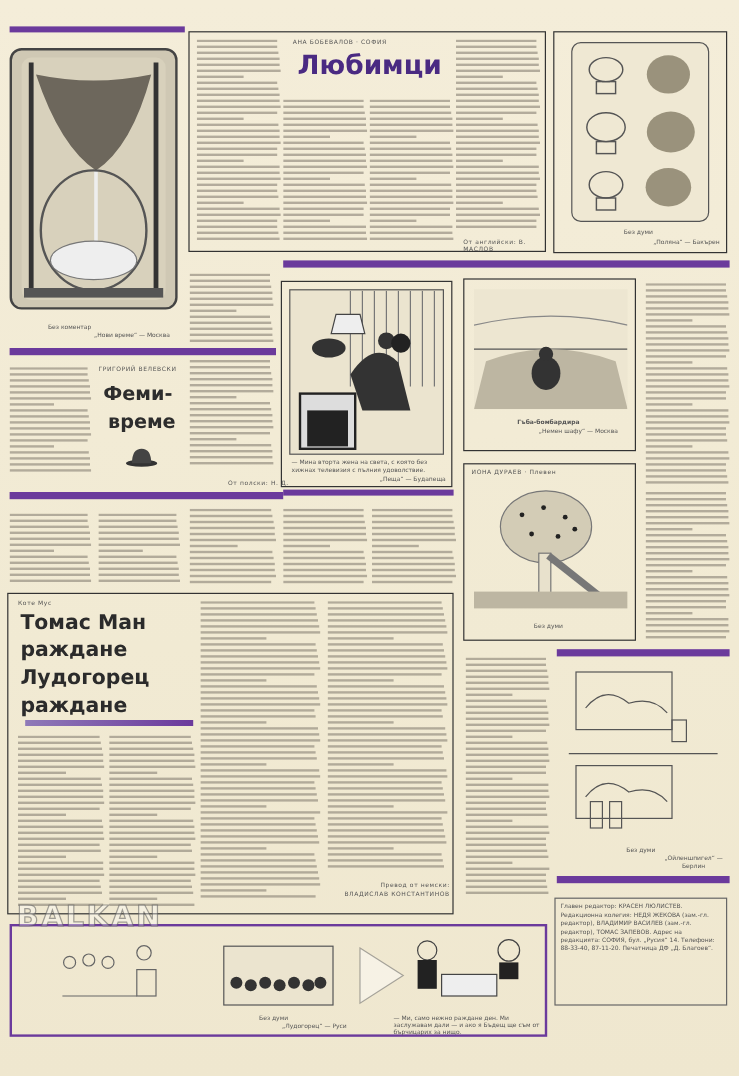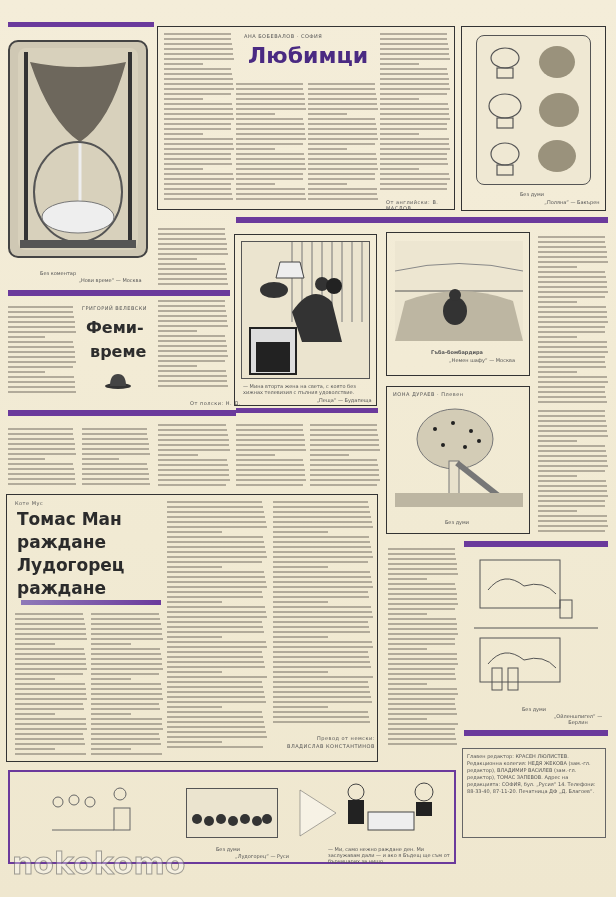--- a/index.html
+++ b/index.html
@@ -719,17 +719,17 @@
     <svg class="abs" style="left:324px;top:6px;" width="110" height="60" viewBox="0 0 110 60">
       <circle cx="22" cy="14" r="8" fill="none" stroke="#444"></circle>
         <rect x="14" y="22" width="16" height="24" fill="#222"></rect>
       <rect x="34" y="34" width="46" height="18" fill="#eee" stroke="#444"></rect>
       <circle cx="90" cy="14" r="9" fill="none" stroke="#444"></circle>
         <rect x="82" y="24" width="16" height="14" fill="#222"></rect>
     </svg>
     <div class="cap" style="left:318px;top:74px;width:124px;text-align:left;">— Ми, само нежно раждане ден. Ми заслужавам дали — и ако я Бъдещ ще съм от бърчицарих за нищо.</div>
   </div>
 
+  <div class="wm" style="left:14px;top:750px;font-size:24px;letter-spacing:2px;">BALKAN</div>
   <svg class="abs" style="left:298px;top:788px;" width="40" height="50" viewBox="0 0 40 50">
     <polygon points="2,2 38,25 2,48" fill="rgba(255,255,255,.45)" stroke="rgba(90,90,90,.5)"></polygon>
   </svg>
-  <div class="wm" style="left:12px;top:846px;font-size:30px;">nokokomo</div>
 </div>
 
 </body></html>

